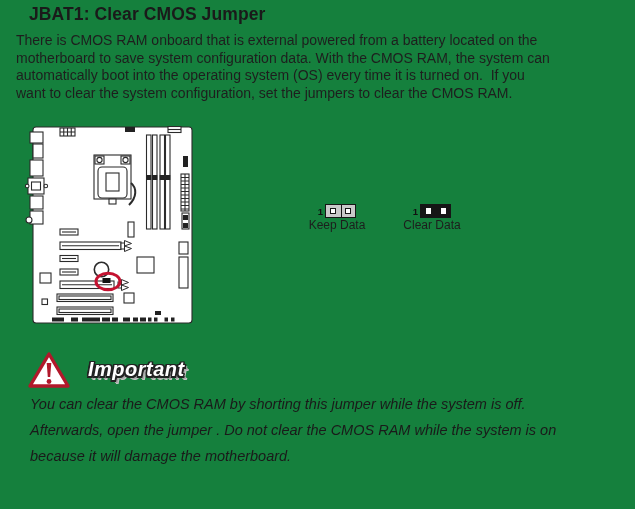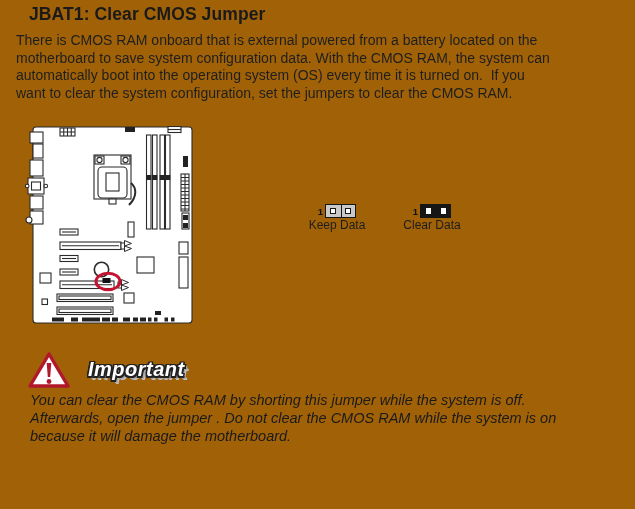--- a/index.html
+++ b/index.html
@@ -1,18 +1,18 @@
 <!DOCTYPE html>
 <html><head>
 <meta charset="utf-8">
 <style>
   * { margin:0; padding:0; box-sizing:border-box; }
   html,body { background:#fff; }
   .page {
-    position:relative; width:635px; height:509px; background:#a16207;
+    position:relative; width:635px; height:509px; background:#15803d;
     font-family:"Liberation Sans","DejaVu Sans",sans-serif; color:#1d1d1d; overflow:hidden;
   }
   .title {
     position:absolute; left:29px; top:4px;
     font-size:17.5px; font-weight:bold; color:#1a1a1a; letter-spacing:0.1px;
   }
   .intro {
     position:absolute; left:16px; top:32px; width:592px;
     font-size:14px; line-height:17.5px; white-space:pre-wrap; color:#1e1e1e;
   }
@@ -35,21 +35,21 @@
     position:absolute; left:88px; top:358px;
     font-style:italic; font-weight:bold; font-size:20px; letter-spacing:0.5px;
     color:#fff;
     text-shadow:
       -1.5px -1.5px 0 #222, 1.5px -1.5px 0 #222, -1.5px 1.5px 0 #222, 1.5px 1.5px 0 #222,
       -1.5px 0 0 #222, 1.5px 0 0 #222, 0 -1.5px 0 #222, 0 1.5px 0 #222,
       3px 2.5px 0 #a8a8a8, 4px 3.5px 0 #c4c4c4;
   }
   .warn-text {
     position:absolute; left:30px; top:391px; width:596px;
-    font-size:14.5px; font-style:italic; line-height:18px; white-space:pre-wrap; color:#1a1a1a;
+    font-size:14.5px; font-style:italic; line-height:26px; white-space:pre-wrap; color:#1a1a1a;
   }
 </style>
 </head>
 <body>
 
 <div class="page">
 
   <div class="title">JBAT1: Clear CMOS Jumper</div>
 
   <div class="intro">There is CMOS RAM onboard that is external powered from a battery located on the

